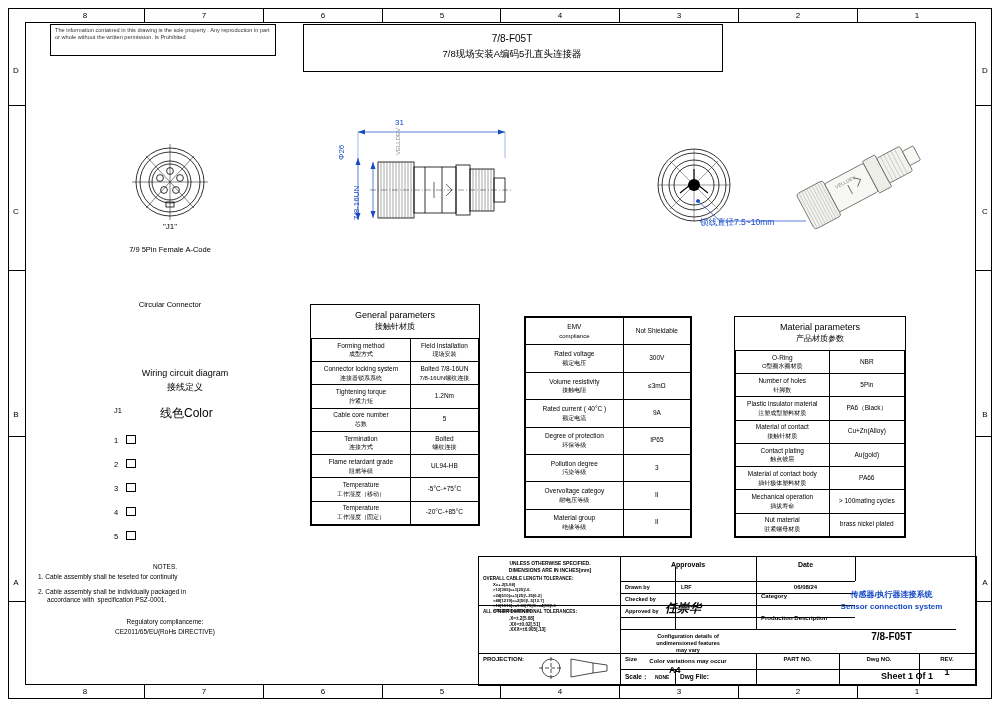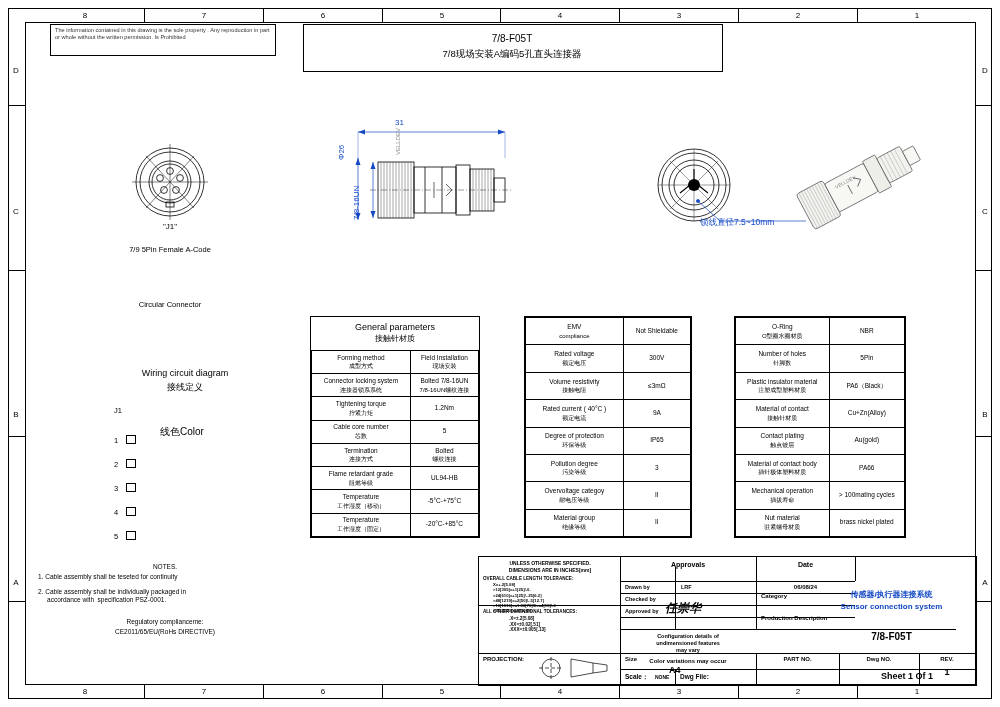--- a/index.html
+++ b/index.html
@@ -234,34 +234,34 @@
       </g>
       <rect x="132" y="60" width="12" height="16" rx="1" fill="#f7f7f3" stroke="#555" stroke-width="0.7"></rect>
       <text x="56" y="62" font-size="5" fill="#888" font-family="Liberation Sans, sans-serif">VELLDEV</text>
       <path d="M68,64 l0,10 M76,70 l6,-5 l-6,-5" stroke="#555" fill="none" stroke-width="0.8"></path>
     </g>
   </svg>
 
   <div class="txt ctr" style="left:110px;top:368px;width:150px;font-size:9px;">Wiring circuit diagram</div>
   <div class="txt ctr" style="left:110px;top:382px;width:150px;font-size:9px;">接线定义</div>
   <div class="txt" style="left:114px;top:406px;font-size:7.5px;">J1</div>
-  <div class="txt" style="left:160px;top:406px;font-size:10px;margin-top:20px;">线色Color</div>
+  <div class="txt" style="left:160px;top:406px;font-size:12px;">线色Color</div>
 
   <div class="txt" style="left:114px;top:436px;font-size:7.5px;">1</div>
   <div class="abs" style="left:126px;top:435px;width:8px;height:7px;border:1px solid #000;"></div>
   <div class="txt" style="left:114px;top:460px;font-size:7.5px;">2</div>
   <div class="abs" style="left:126px;top:459px;width:8px;height:7px;border:1px solid #000;"></div>
   <div class="txt" style="left:114px;top:484px;font-size:7.5px;">3</div>
   <div class="abs" style="left:126px;top:483px;width:8px;height:7px;border:1px solid #000;"></div>
   <div class="txt" style="left:114px;top:508px;font-size:7.5px;">4</div>
   <div class="abs" style="left:126px;top:507px;width:8px;height:7px;border:1px solid #000;"></div>
   <div class="txt" style="left:114px;top:532px;font-size:7.5px;">5</div>
   <div class="abs" style="left:126px;top:531px;width:8px;height:7px;border:1px solid #000;"></div>
 
-  <div class="ptab" style="left:310px;top:316px;width:168px;height:220px;">
+  <div class="ptab" style="left:310px;top:304px;width:168px;height:220px;">
     <table>
       <tbody>
           <tr>
             <td class="hd" colspan="2">
         <div>General parameters</div>
         <div class="cn" style="font-size:8px;">接触针材质</div>
       </td>
           </tr>
       <tr>
         <td>
@@ -417,20 +417,26 @@
               <div>II</div>
             </td>
           </tr>
     </tbody>
       </table>
   </div>
 
   <div class="ptab" style="left:734px;top:316px;width:170px;height:220px;">
     <table>
       <tbody>
+          <tr>
+            <td class="hd" colspan="2">
+        <div>Material parameters</div>
+        <div class="cn" style="font-size:8px;">产品材质参数</div>
+      </td>
+          </tr>
       <tr>
             <td>
               <div>O-Ring</div>
               <div class="cn">O型圈水圈材质</div>
             </td>
             <td>
               <div>NBR</div>
             </td>
           </tr>
       <tr>

